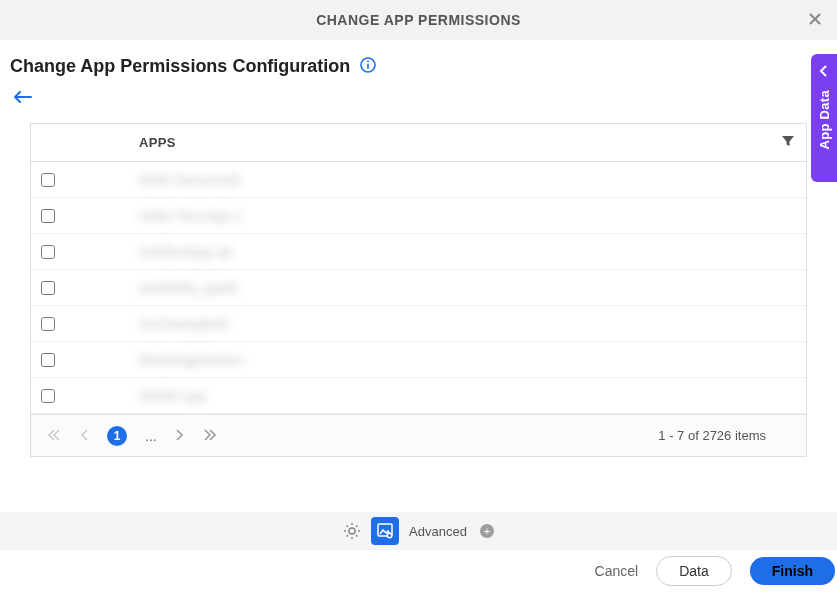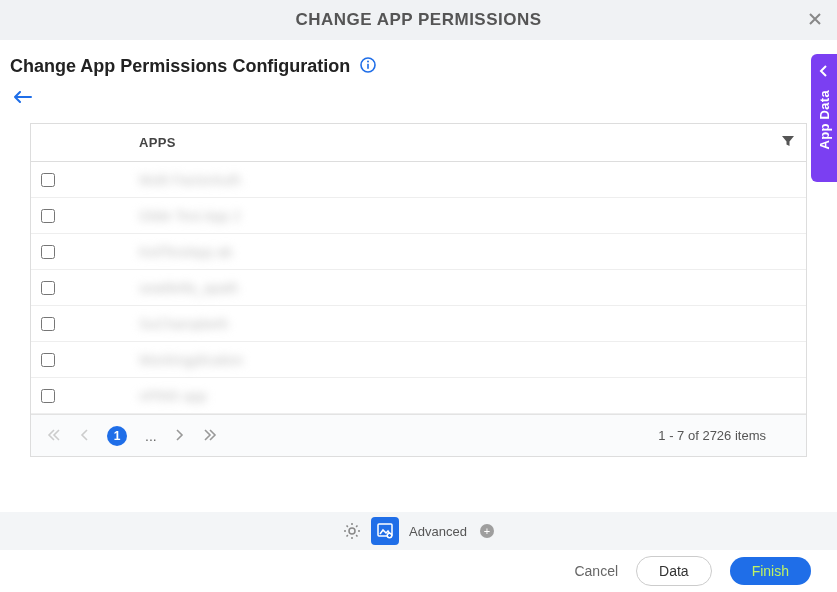--- a/index.html
+++ b/index.html
@@ -7,21 +7,21 @@
 
   .header {
     background: #f0f2f4;
     height: 40px;
     display: flex;
     align-items: center;
     justify-content: center;
     position: relative;
   }
   .header-title {
-    font-size: 17px;
+    font-size: 14px;
     font-weight: 600;
     letter-spacing: 0.5px;
     color: #555;
   }
   .close-x {
     position: absolute;
     right: 14px;
     top: 10px;
     color: #888;
     cursor: pointer;
@@ -138,26 +138,26 @@
     position: absolute;
     bottom: 0;
     left: 0;
     right: 0;
     height: 42px;
     background: #fff;
     display: flex;
     align-items: center;
     justify-content: flex-end;
     gap: 18px;
-    padding-right: 26px;
+    padding-right: 2px;
   }
   .btn-link { color: #666; cursor: pointer; font-size: 14px; }
   .btn { border-radius: 18px; padding: 6px 22px; font-size: 14px; cursor: pointer; }
   .btn-outline { border: 1px solid #ccc; background: #fff; color: #333; }
-  .btn-primary { border: none; background: #1f6ee8; color: #bef264; font-weight: 400; }
+  .btn-primary { border: none; background: #1f6ee8; color: #000000; font-weight: 700; }
 
   .side-tab {
     position: absolute;
     right: 0;
     top: 54px;
     width: 26px;
     height: 128px;
     background: #7b3ff2;
     border-top-left-radius: 6px;
     border-bottom-left-radius: 6px;

